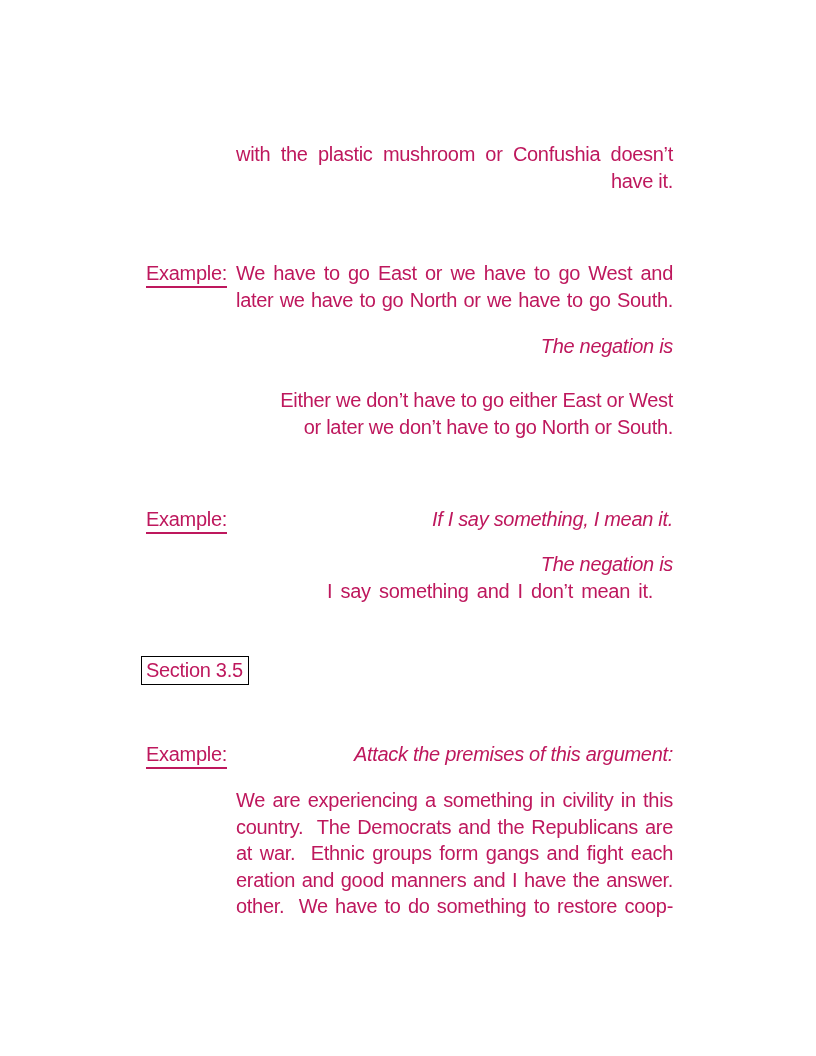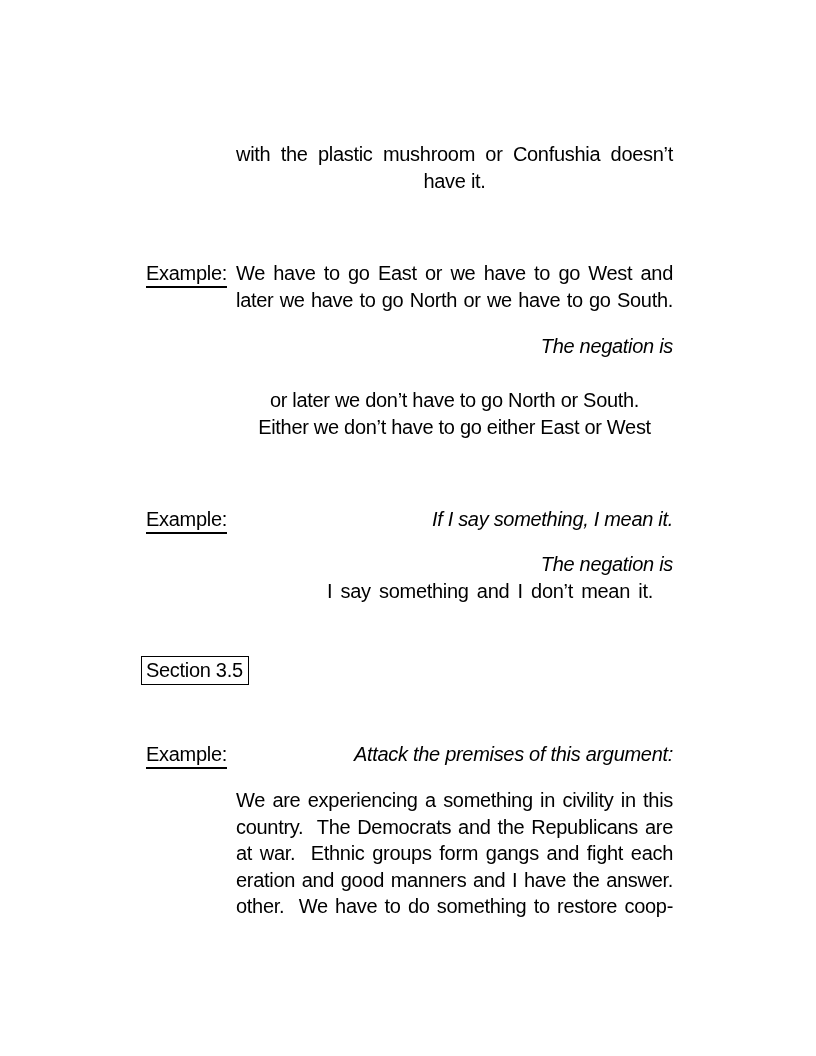--- a/index.html
+++ b/index.html
@@ -14,36 +14,36 @@
     background: #ffffff;
     overflow: hidden;
     font-family: "Liberation Sans", sans-serif;
     color: #000000;
   }
   .abs { position: absolute; }
   .body-text {
     font-size: 20px;
     line-height: 26.6px;
     letter-spacing: -0.3px;
-    color: #000000;
+    color: #be185d;
   }
   .col { left: 236px; width: 437px; }
   .label-col { left: 146px; }
   .ex-label {
     text-decoration: underline;
     text-decoration-thickness: 1.5px;
     text-underline-offset: 6px;
     text-decoration-skip-ink: none;
   }
   .jl {
     text-align: justify;
     text-align-last: justify;
     white-space: pre-wrap;
   }
-  .cl { text-align: center; white-space: pre-wrap; }
+  .cl { text-align: right; white-space: pre-wrap; }
   .ll { text-align: right; white-space: pre-wrap; font-style: italic; }
   .indent-line {
     padding-left: 91px;
     word-spacing: 0.15em;
     white-space: pre-wrap;
   }
   .section-box {
     display: inline-block;
     border: 1.5px solid #000000;
     padding: 1px 5px 2px 4px;
@@ -62,22 +62,22 @@
 
   <div class="abs label-col body-text ex-label" style="top:260px">Example:</div>
   <section class="abs col body-text" style="top:260px">
     <div class="jl">We have to go East or we have to go West and</div>
     <div class="jl">later we have to go North or we have to go South.</div>
   </section>
 
   <div class="abs col body-text ll" style="top:333px">The negation is</div>
 
   <section class="abs col body-text" style="top:387px">
+    <div class="cl">Either we don’t have to go either East or West</div>
     <div class="cl">or later we don’t have to go North or South.</div>
-    <div class="cl">Either we don’t have to go either East or West</div>
   </section>
 
   <div class="abs label-col body-text ex-label" style="top:506px">Example:</div>
   <div class="abs col body-text ll" style="top:506px">If I say something, I mean it.</div>
 
   <section class="abs col body-text" style="top:551px">
     <div class="ll">The negation is</div>
     <div class="indent-line">I say something and I don’t mean it.</div>
   </section>
 

